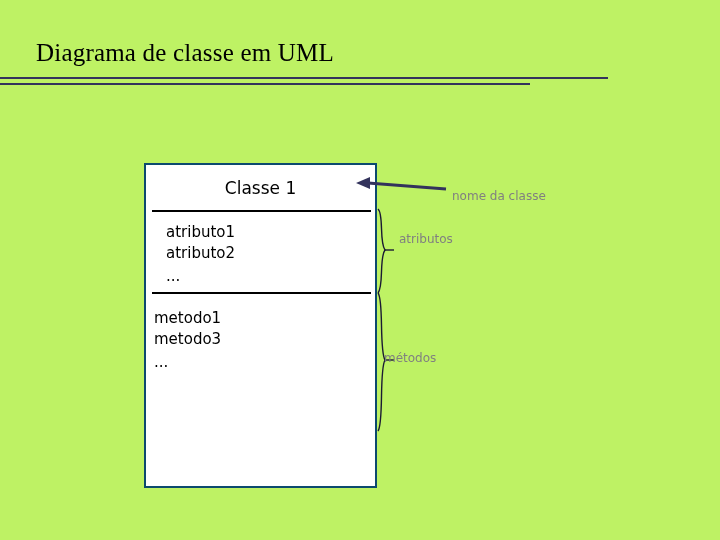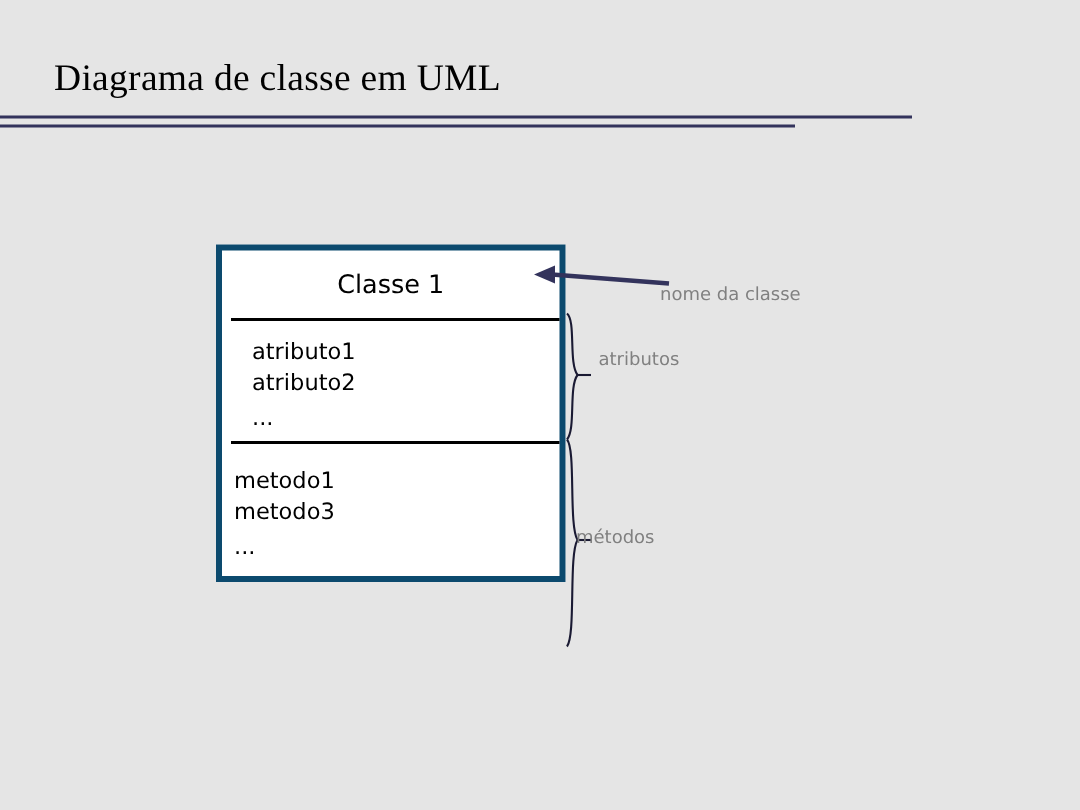--- a/index.html
+++ b/index.html
@@ -5,21 +5,21 @@
   html, body {
     margin: 0;
     padding: 0;
     background: #ffffff;
   }
 
   #slide {
     position: relative;
     width: 720px;
     height: 540px;
-    background: #e5e5e5;
+    background: #bef264;
     overflow: hidden;
     font-family: "Liberation Sans", sans-serif;
   }
 
   
   #slide-title {
     position: absolute;
     left: 36px;
     top: 38px;
     font-family: "Liberation Serif", serif;
@@ -47,22 +47,22 @@
     height: 0;
     border-top: 2px solid #33335c;
   }
 
   
   #class-box {
     position: absolute;
     left: 144px;
     top: 163px;
     width: 233px;
-    height: 225px;
-    border: 4px solid #0c4a6e;
+    height: 325px;
+    border: 2px solid #0c4a6e;
     box-sizing: border-box;
     background: #ffffff;
   }
 
   .compartment {
     position: absolute;
     left: 0;
     width: 100%;
     box-sizing: border-box;
   }
@@ -122,21 +122,21 @@
 
   
   .annotation {
     position: absolute;
     font-family: "DejaVu Sans", sans-serif;
     font-size: 12px;
     color: #808080;
     white-space: nowrap;
   }
 
-  #label-nome-classe { left: 440px; top: 189px; }
+  #label-nome-classe { left: 452px; top: 189px; }
   #label-atributos   { left: 399px; top: 232px; }
   #label-metodos     { left: 384px; top: 351px; }
 
   
   #arrow-class-name {
     position: absolute;
     left: 352px;
     top: 172px;
     width: 96px;
     height: 24px;

